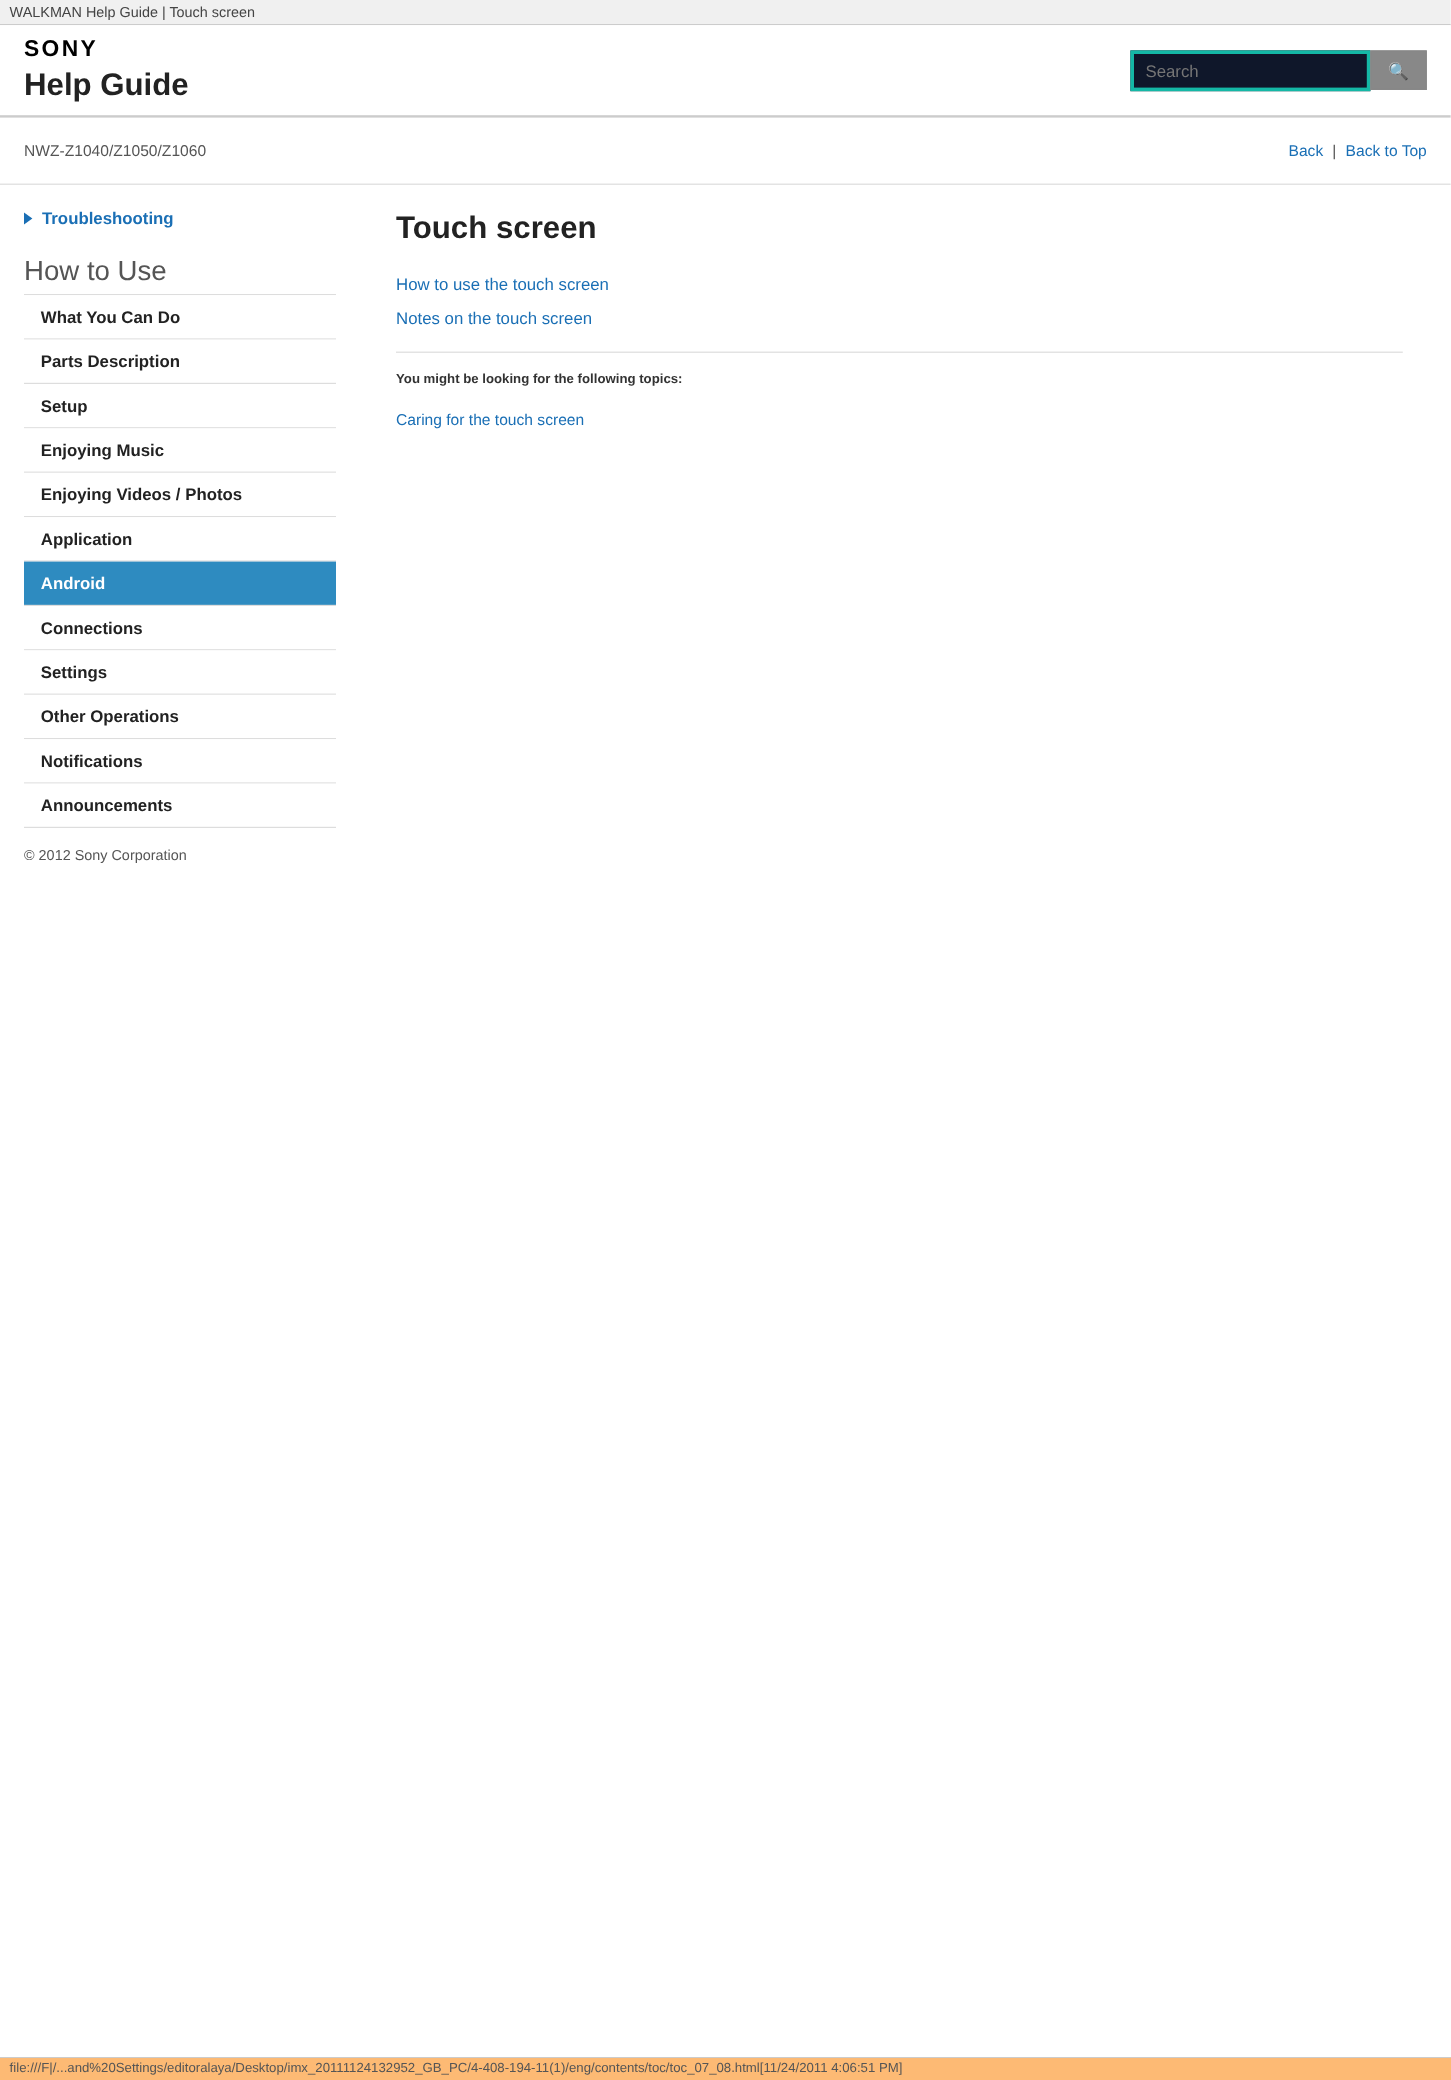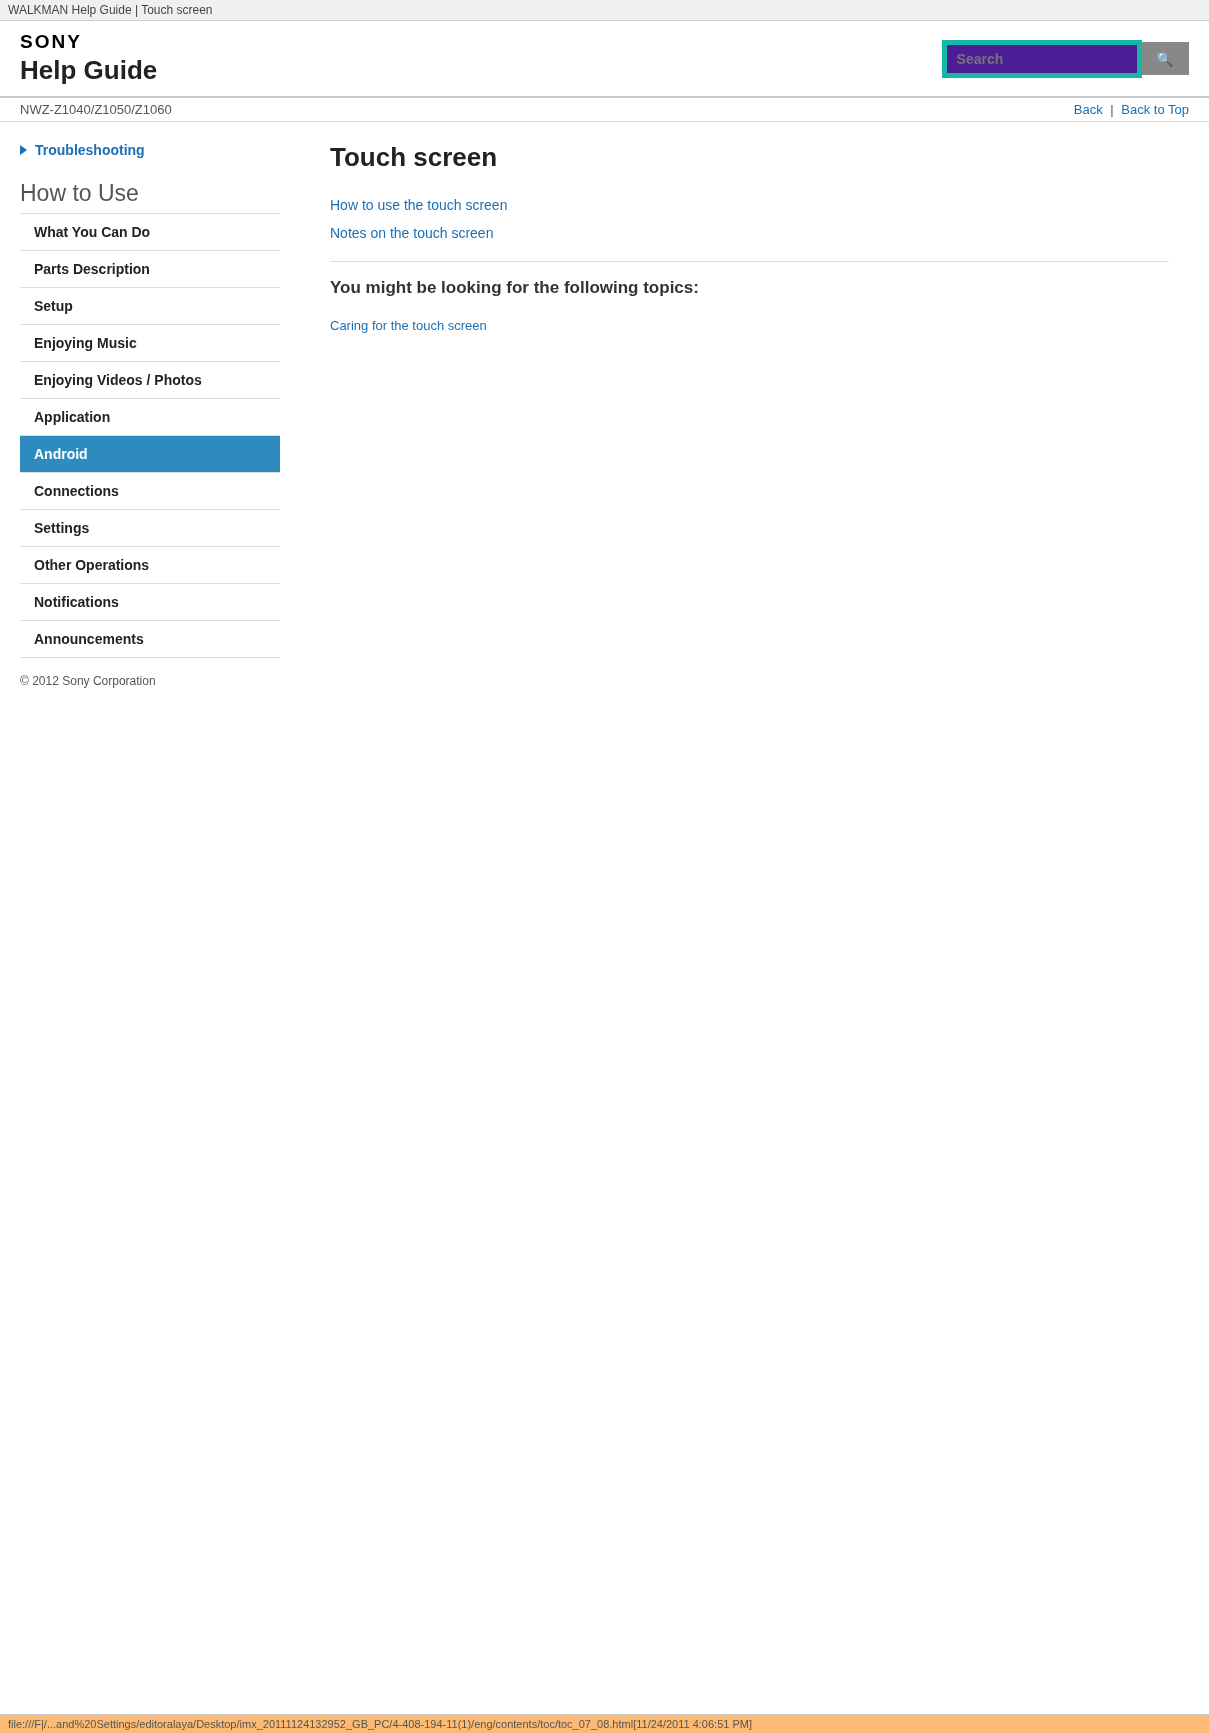--- a/index.html
+++ b/index.html
@@ -37,43 +37,42 @@
       font-weight: bold;
       color: #222;
       margin-top: 2px;
     }
     .search-area {
       display: flex;
       align-items: center;
       gap: 0;
     }
     .search-input {
-      border: 5px solid #14b8a6;
+      border: 3px solid #14b8a6;
       padding: 6px 10px;
       font-size: 14px;
       width: 200px;
       outline: none;
       color: #888;
-      background: #4c1d95;
-      font-weight: bold;
+      background: #0f172a;
     }
     .search-button {
       background: #888;
       border: 1px solid #888;
       padding: 6px 14px;
       cursor: pointer;
       color: #fff;
       font-size: 14px;
       height: 33px;
     }
     .nav-bar {
       display: flex;
       justify-content: space-between;
       align-items: center;
-      padding: 4px 20px;
+      padding: 20px 20px;
       border-bottom: 1px solid #ddd;
       font-size: 13px;
     }
     .nav-bar .model-number {
       color: #555;
     }
     .nav-bar .nav-links a {
       color: #1a6fb5;
       text-decoration: none;
       font-size: 13px;
@@ -159,21 +158,21 @@
       font-size: 14px;
       margin-bottom: 12px;
     }
     .related-section {
       margin-top: 20px;
       padding-top: 16px;
       border-top: 1px solid #ddd;
     }
     .related-label {
       font-weight: bold;
-      font-size: 17px;
+      font-size: 11px;
       color: #333;
       margin-bottom: 6px;
     }
     .related-link {
       display: block;
       color: #1a6fb5;
       text-decoration: none;
       font-size: 13px;
       margin-top: 20px;
     }

